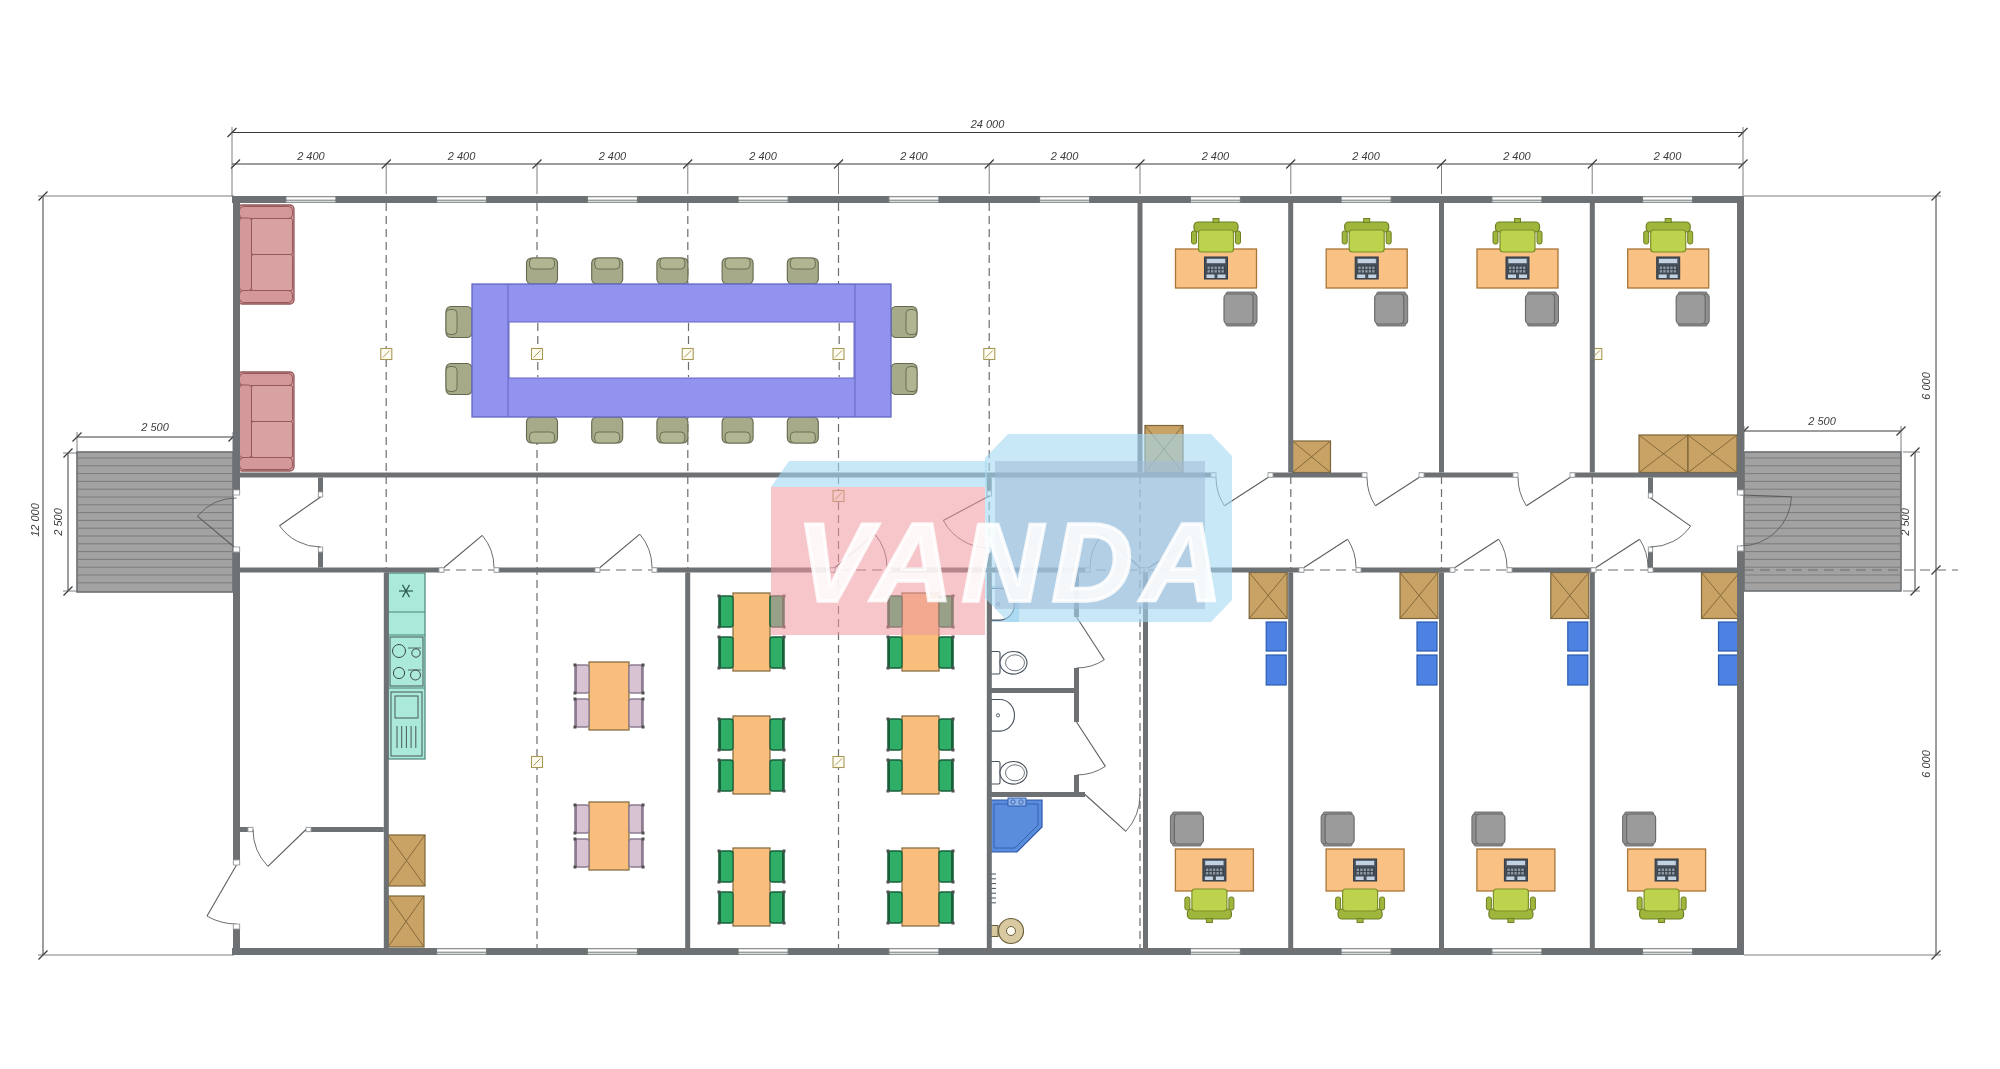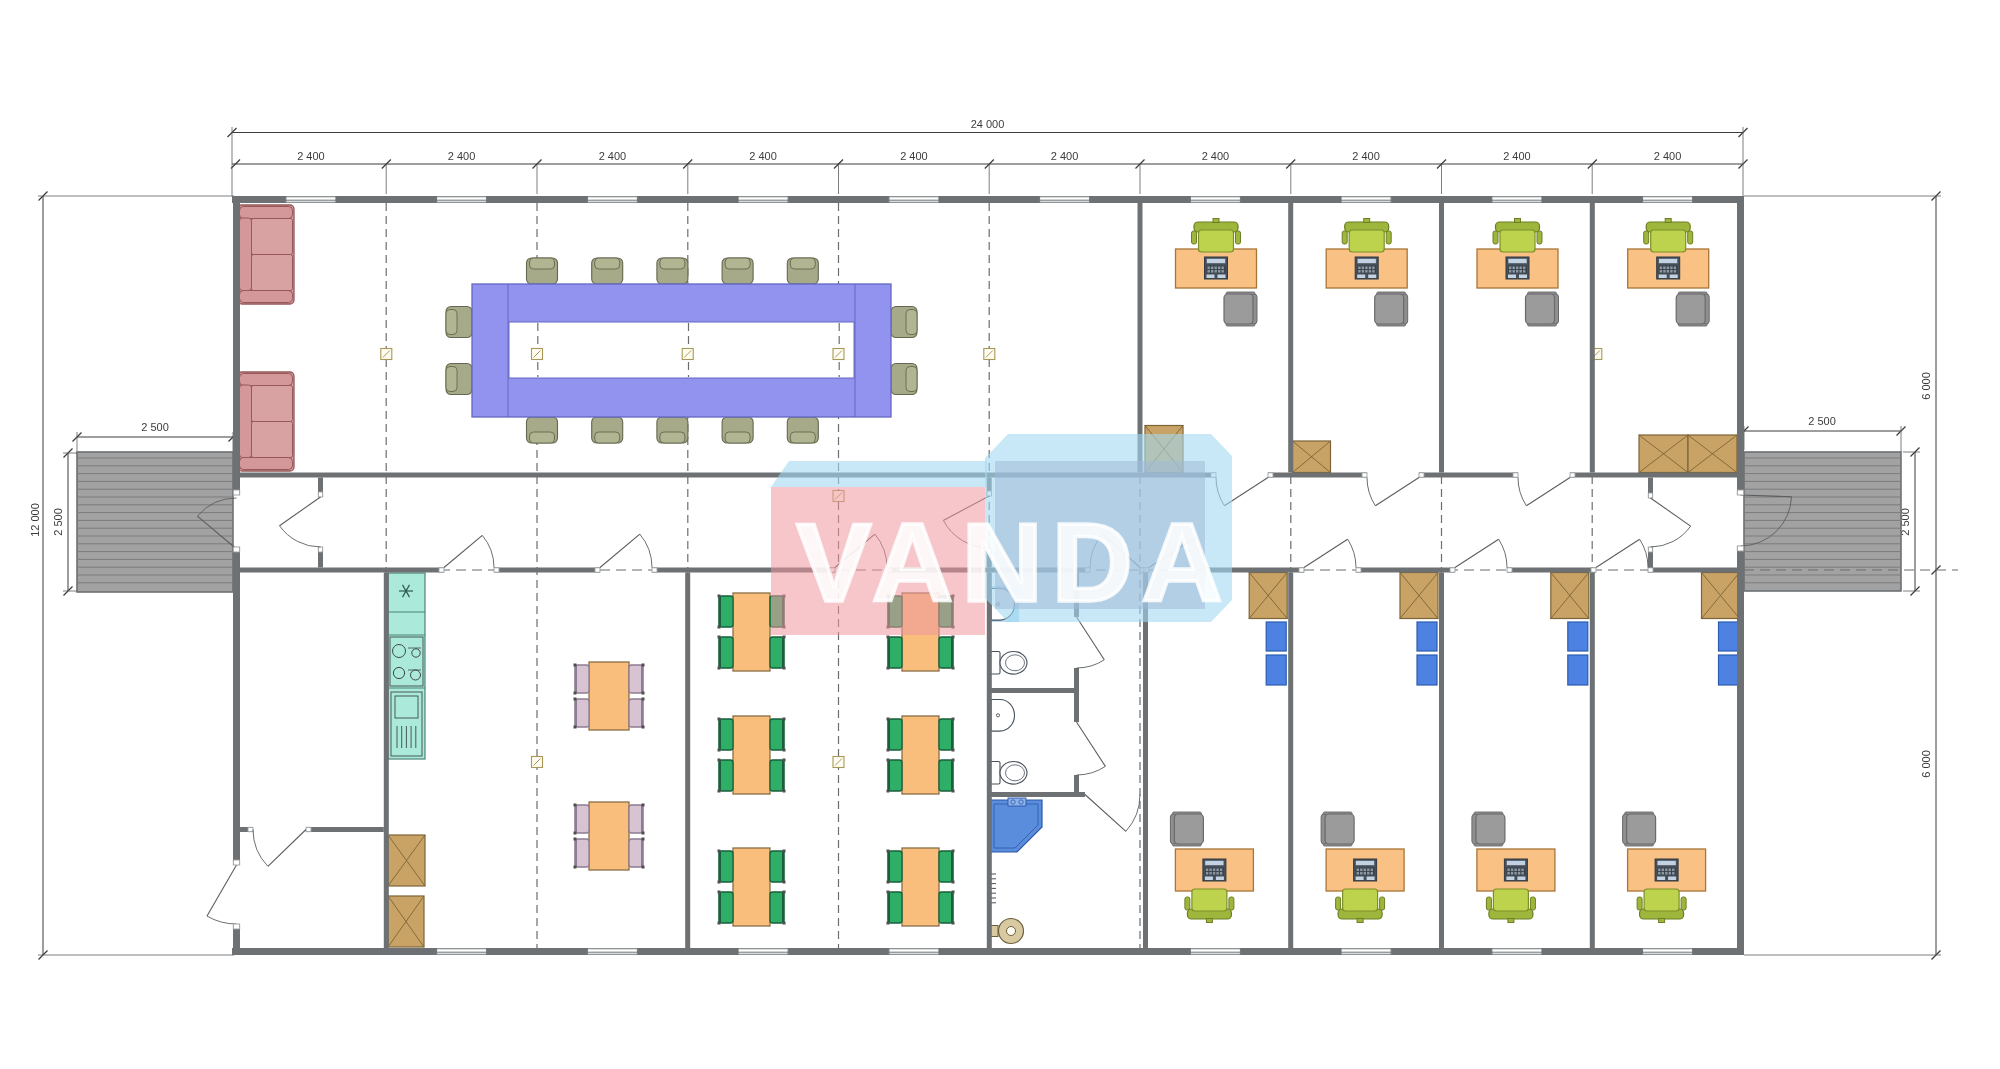--- a/index.html
+++ b/index.html
@@ -1,17 +1,17 @@
 <!DOCTYPE html>
 <html><head>
 <meta charset="utf-8">
 <title>Office floor plan</title>
 <style>
 html,body { margin:0; padding:0; background:#ffffff; }
-#plan { position:relative; width:1600px; height:1069px; font-family:"Liberation Sans", sans-serif; }
+#plan { position:relative; width:1600px; height:1069px; font-family:"Liberation Sans", sans-serif;font-style:italic; }
 </style>
 </head>
 <body>
 <div id="plan">
 <svg width="2000" height="1069" viewBox="0 0 2000 1069">
 
 <rect x="0" y="0" width="2000" height="1069" fill="#ffffff"></rect>
 
 <rect x="232.0" y="196.0" width="1511.0" height="759.0" fill="#ffffff" stroke="#ffffff" stroke-width="0.5"></rect>
 

